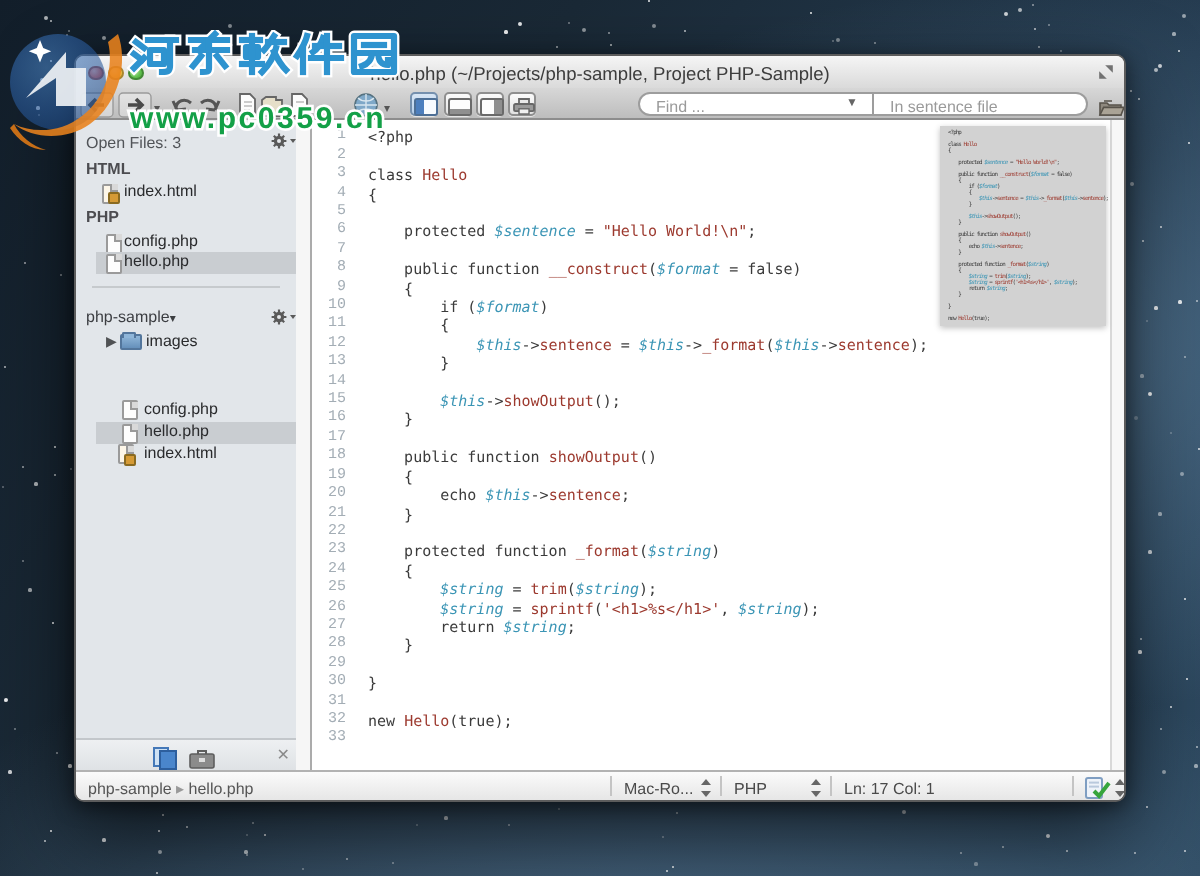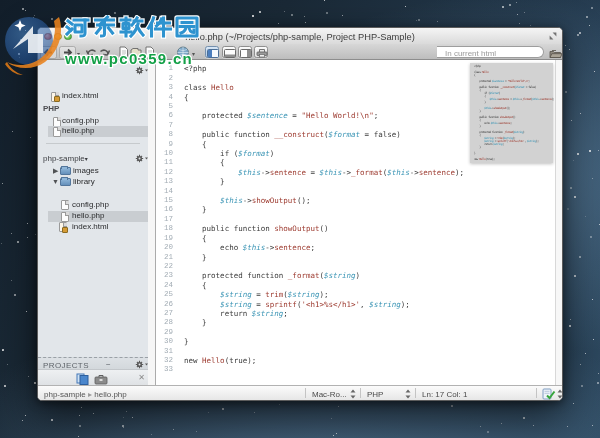--- a/index.html
+++ b/index.html
@@ -361,42 +361,45 @@
       </svg>
     </div>
     <div class="seg" style="left:215.5px;">
       <svg width="12" height="10" viewBox="0 0 12 10" style="margin:1px 0 0 1px;display:block;">
         <path d="M3.5,4 L3.5,1.5 L8.5,1.5 L8.5,4" fill="#e8e8e8" stroke="#676767" stroke-width="0.9"></path>
         <rect x="1" y="4" width="10" height="3.6" rx="0.8" fill="#9a9a9a" stroke="#676767" stroke-width="0.9"></rect>
         <rect x="3.5" y="6.4" width="5" height="2.6" fill="#f0f0f0" stroke="#676767" stroke-width="0.7"></rect>
       </svg>
     </div>
 
-    <div class="ffield" style="left:399px; width:107px; border-left:0; border-radius:0 7px 7px 0; padding:2px 0 0 8px;">In current html</div>
+    <div class="ffield" style="left:281px; width:118px; border-radius:7px 0 0 7px; padding:2px 0 0 8px;">Find ...<span style="position:absolute;right:7px;top:2.5px;font-size:6px;color:#666;">▼</span></div>
+    <div class="ffield" style="left:399px; width:107px; border-left:0; border-radius:0 7px 7px 0; padding:2px 0 0 8px;">In sentence file</div>
 
     <svg class="tbtn" style="left:511px;top:4.5px;" width="13" height="10" viewBox="0 0 13 10">
       <path d="M1,2.5 L1,8.5 L11.5,8.5 L11.5,3.5 L5.5,3.5 L4.5,2.5 Z" fill="#8f897f" stroke="#57524a" stroke-width="0.8"></path>
       <path d="M1,8.5 L2.8,4.7 L13,4.7 L11.5,8.5 Z" fill="#aaa396" stroke="#57524a" stroke-width="0.8"></path>
       <path d="M3,1.5 L7,1.5" stroke="#57524a" stroke-width="0.8"></path>
     </svg>
   </div>
 
   <div id="content">
     <div id="sidebar">
 
+      <div class="srow" style="top:6.5px; left:5px; color:#515458;">Open Files: 3</div>
       <div style="position:absolute;left:97px;top:6px;"><svg width="13" height="9" viewBox="0 0 13 9">
             <g fill="#5a5a5a">
               <circle cx="4.5" cy="4.5" r="2.6"></circle>
               <g stroke="#5a5a5a" stroke-width="1.1">
                 <path d="M4.5,0.8 V8.2 M0.8,4.5 H8.2 M1.9,1.9 L7.1,7.1 M7.1,1.9 L1.9,7.1"></path>
               </g>
               <circle cx="4.5" cy="4.5" r="1" fill="#e4e7ea"></circle>
               <path d="M10,3.5 l1.5,2 1.5,-2 z" stroke="none"></path>
             </g>
           </svg></div>
+      <div class="srow shead" style="top:19.5px; left:5px;">HTML</div>
       <div class="srow" style="top:31px;">
           <span class="fico ihtml" style="left:3px;"></span>
           <span style="position:absolute;left:14px;">index.html</span>
         </div>
       <div class="srow shead" style="top:43.5px; left:5px;">PHP</div>
       <div class="srow" style="top:56px;">
           <span class="fico" style="left:5px;"></span>
           <span style="position:absolute;left:14px;">config.php</span>
         </div>
       <div class="srow sel" style="top:66px;">
@@ -414,52 +417,33 @@
               </g>
               <circle cx="4.5" cy="4.5" r="1" fill="#e4e7ea"></circle>
               <path d="M10,3.5 l1.5,2 1.5,-2 z" stroke="none"></path>
             </g>
           </svg></div>
       <div class="srow" style="top:105.5px;text-align:center;">
           <span class="tri" style="left:5px;">▶</span>
           <span class="fold" style="left:12px;"></span>
           <span style="position:absolute;left:25px;">images</span>
         </div>
-      <div class="srow" style="top:116.5px;">
-          <span class="tri" style="left:4px;">▼</span>
-          <span class="fold" style="left:12px;"></span>
-          <span style="position:absolute;left:25px;">library</span>
-        </div>
       <div class="srow" style="top:139.5px;">
           <span class="fico" style="left:13px;"></span>
           <span style="position:absolute;left:24px;">config.php</span>
         </div>
       <div class="srow sel" style="top:151px;">
           <span class="fico" style="left:13px;"></span>
           <span style="position:absolute;left:24px;">hello.php</span>
         </div>
       <div class="srow" style="top:161.5px;">
           <span class="fico ihtml" style="left:11px;"></span>
           <span style="position:absolute;left:24px;">index.html</span>
         </div>
 
-      <div id="projbar">
-        <span style="position:absolute;left:5px;top:2.5px;letter-spacing:0.4px;">PROJECTS</span>
-        <span style="position:absolute;left:68px;top:2px;">−</span>
-        <div style="position:absolute;left:97px;top:2px;"><svg width="13" height="9" viewBox="0 0 13 9">
-              <g fill="#5a5a5a">
-                <circle cx="4.5" cy="4.5" r="2.6"></circle>
-                <g stroke="#5a5a5a" stroke-width="1.1">
-                  <path d="M4.5,0.8 V8.2 M0.8,4.5 H8.2 M1.9,1.9 L7.1,7.1 M7.1,1.9 L1.9,7.1"></path>
-                </g>
-                <circle cx="4.5" cy="4.5" r="1" fill="#e4e7ea"></circle>
-                <path d="M10,3.5 l1.5,2 1.5,-2 z" stroke="none"></path>
-              </g>
-            </svg></div>
-      </div>
       <div id="iconbar">
         <svg width="13" height="12" viewBox="0 0 13 12" style="position:absolute;left:38px;top:3px;">
           <rect x="1" y="1" width="7" height="9" fill="#cfe2f4" stroke="#4478b8" stroke-width="1"></rect>
           <rect x="4" y="2.5" width="8" height="9" fill="#4a86cc" stroke="#2d5f9e" stroke-width="1"></rect>
         </svg>
         <svg width="14" height="11" viewBox="0 0 14 11" style="position:absolute;left:56px;top:4px;">
           <rect x="1" y="3" width="12" height="7" rx="1" fill="#8b8b8b" stroke="#5e5e5e" stroke-width="0.8"></rect>
           <path d="M5,3 L5,1.5 L9,1.5 L9,3" fill="none" stroke="#5e5e5e" stroke-width="1"></path>
           <rect x="5.5" y="5" width="3" height="2" fill="#ddd"></rect>
         </svg>

